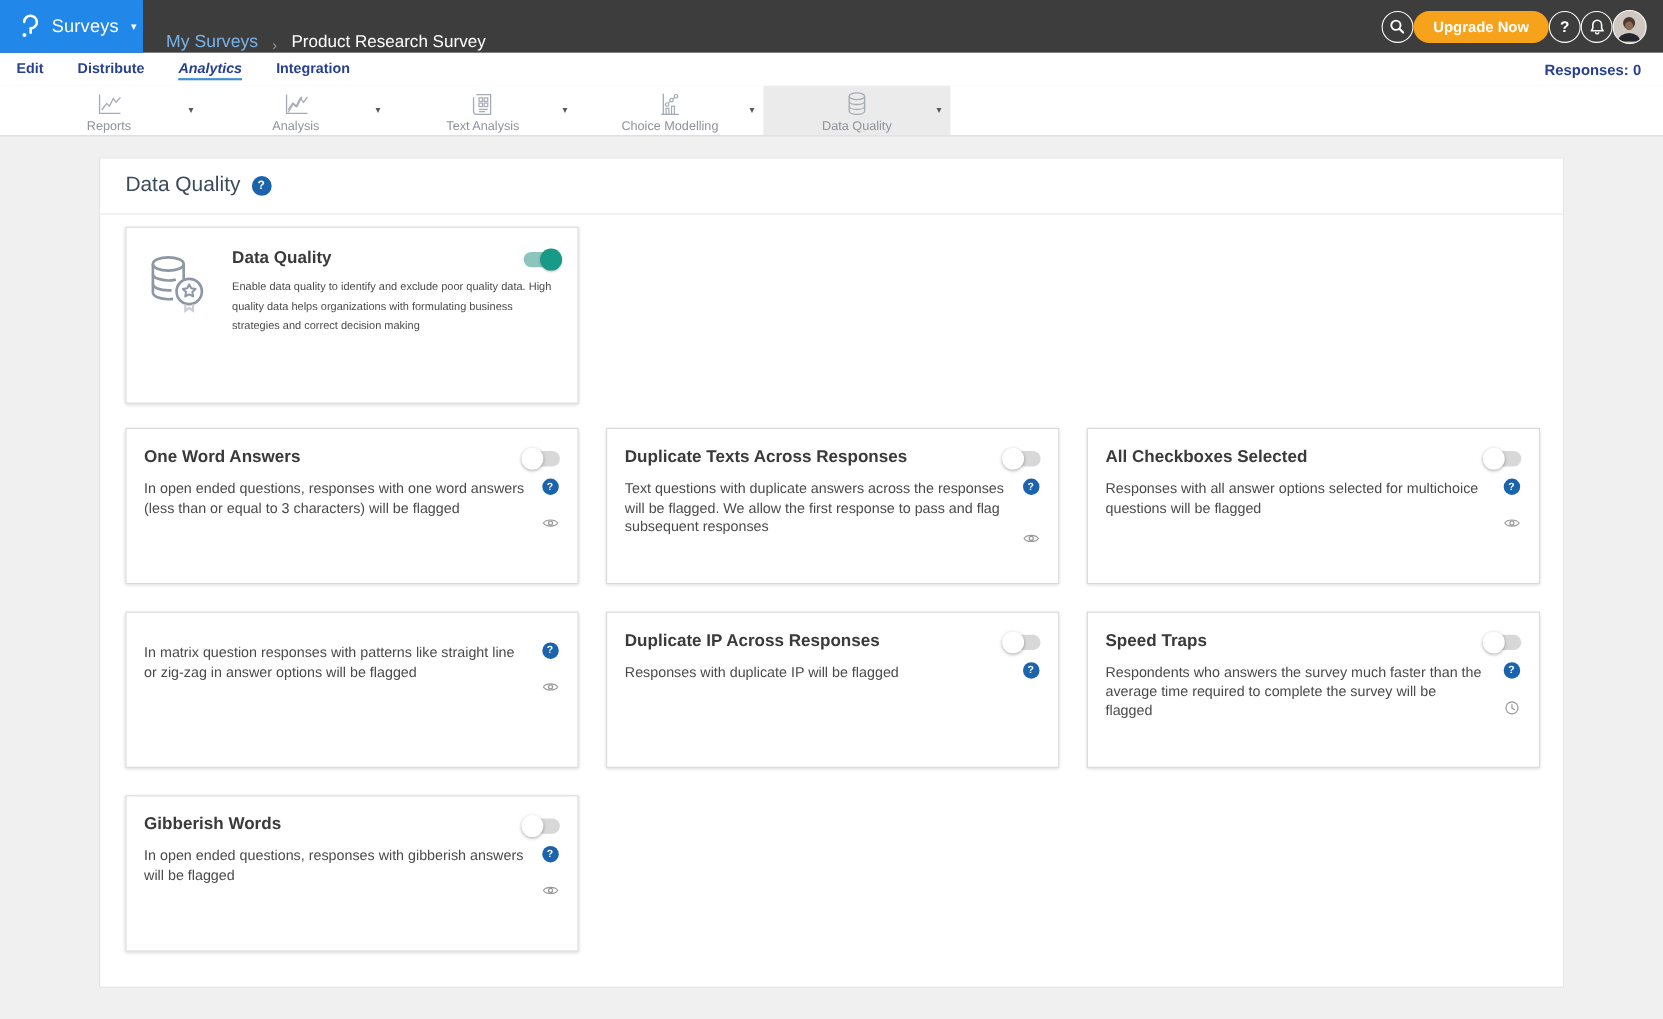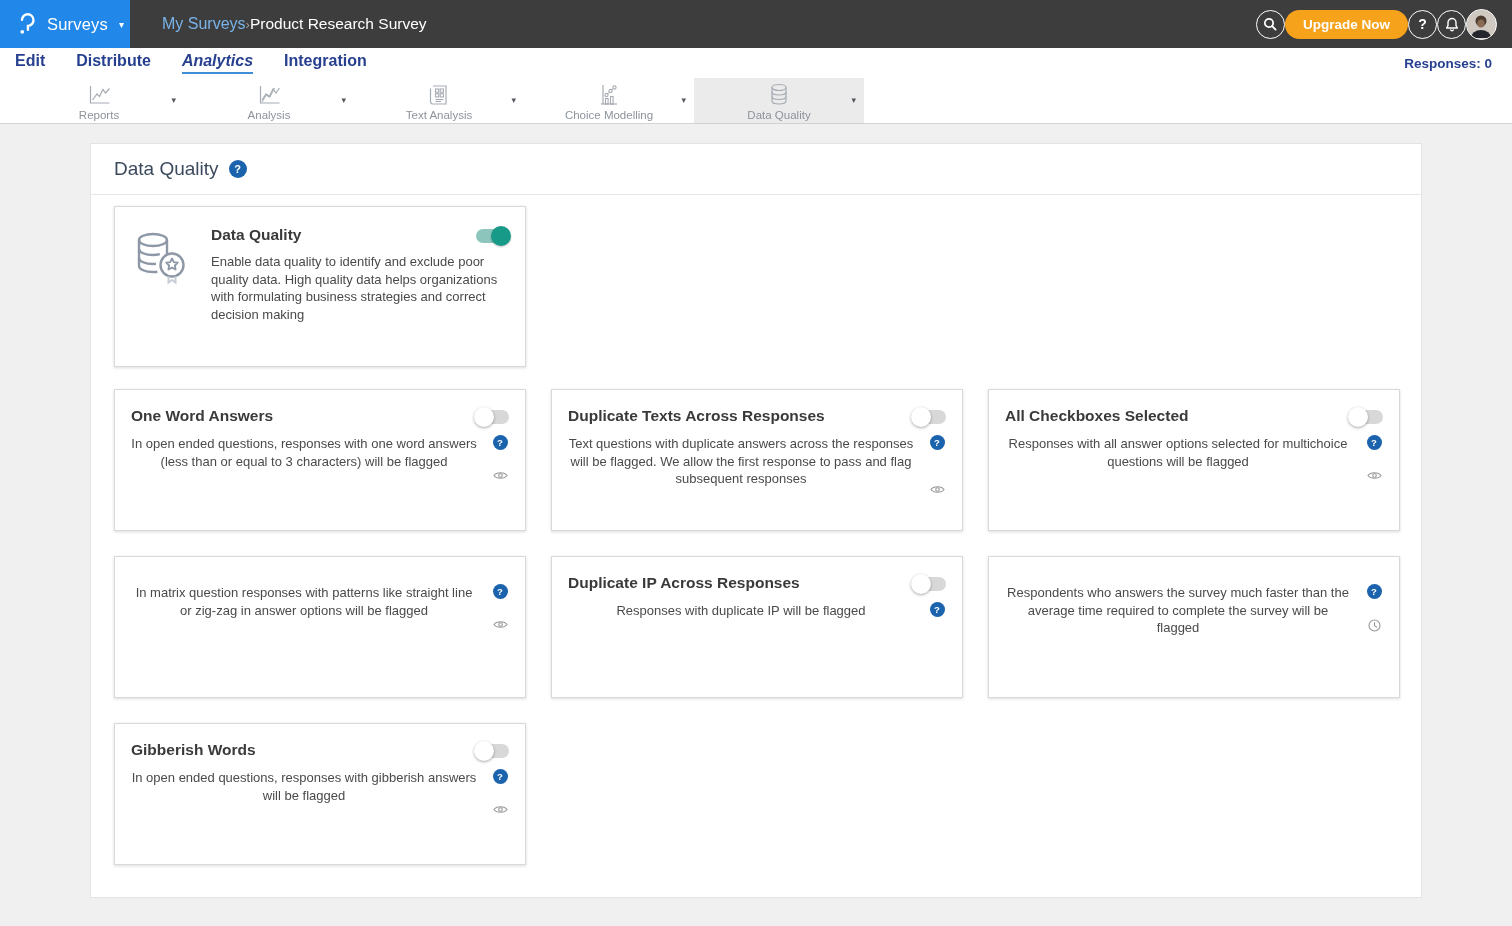--- a/index.html
+++ b/index.html
@@ -4,32 +4,32 @@
 <style>
   * { margin:0; padding:0; box-sizing:border-box; }
   html,body { width:1512px; height:926px; font-family:"Liberation Sans", sans-serif; background:#f0f0f0; overflow:hidden; }
 
   
   .topbar { height:48px; background:#3d3d3d; display:flex; align-items:stretch; }
   .logo-area { width:130px; background:#2187e8; display:flex; align-items:center; padding-left:16px; gap:9px; cursor:pointer; }
   .logo-mark { width:22px; height:26px; flex:0 0 auto; }
   .logo-text { color:#fff; font-size:16.5px; font-weight:400; letter-spacing:.2px; }
   .logo-caret { color:#fff; font-size:10px; margin-left:2px; }
-  .breadcrumb { display:flex; align-items:center; margin-left:32px; }
+  .breadcrumb { display:flex; align-items:flex-end; margin-left:21px; gap:13px; }
   .crumb-parent { color:#79b3e8; font-size:16px; cursor:pointer; }
   .crumb-sep { color:#9a9a9a; font-size:13px; }
   .crumb-current { color:#fff; font-size:15.5px; }
   .topbar-right { margin-left:auto; display:flex; align-items:center; padding-right:15px; }
   .circle-btn { width:29px; height:29px; border:1.5px solid #fff; border-radius:50%; display:flex; align-items:center; justify-content:center; color:#fff; font-size:14px; font-weight:700; cursor:pointer; background:transparent; }
   .upgrade-btn { height:29px; padding:0 18px; border:none; border-radius:15px; background:#f7a21b; color:#fff; font-size:13.5px; font-weight:700; font-family:"Liberation Sans",sans-serif; cursor:pointer; }
   .avatar { width:31px; height:31px; border-radius:50%; overflow:hidden; border:1.5px solid #fff; background:#cfc9c2; cursor:pointer; flex:0 0 auto; }
 
   
   .subnav { height:30px; background:#fff; display:flex; align-items:center; padding:0 20px 0 15px; }
-  .subnav-item { font-size:16px; font-weight:700; color:#263f8f; margin-right:31px; cursor:pointer; padding-bottom:2px; border-bottom:2px solid transparent; }
+  .subnav-item { font-size:13px; font-weight:700; color:#263f8f; margin-right:31px; cursor:pointer; padding-bottom:2px; border-bottom:2px solid transparent; }
   .subnav-item.active { border-bottom-color:#3f8fd8;font-style:italic; }
   .responses { margin-left:auto; font-size:13.5px; font-weight:700; color:#263f8f; }
 
   
   .toolbar { height:46px; background:#fff; border-bottom:1px solid #d2d2d2; display:flex; padding-left:14px; }
   .tool-tab { width:170px; position:relative; display:flex; flex-direction:column; align-items:center; justify-content:center; padding-top:3px; cursor:pointer; }
   .tool-tab.active { background:#ebebeb; }
   .tool-tab .ticon { height:22px; display:flex; align-items:flex-end; }
   .tool-tab .tlabel { font-size:11.5px; color:#8d939c; margin-top:3px; }
   .tab-caret { position:absolute; right:8px; top:17px; font-size:9px; color:#55595f; cursor:pointer; }
@@ -41,24 +41,24 @@
   .help-badge { width:18px; height:18px; border-radius:50%; background:#1b63ad; color:#fff; font-size:11px; font-weight:700; display:flex; align-items:center; justify-content:center; margin-left:10px; cursor:pointer; }
   .panel-body { padding:11px 23px 0; }
 
   
   .card { background:#fff; border:1px solid #d9d9d9; box-shadow:0 1px 3px rgba(0,0,0,.14); }
   .feature-card { width:412px; height:161px; padding:19px 16px; display:flex; gap:22px; margin-bottom:22px; }
   .feature-icon { width:58px; flex:0 0 auto; padding-top:2px; }
   .feature-main { flex:1; }
   .card-head { display:flex; align-items:flex-start; justify-content:space-between; }
   .card-title { font-size:15.5px; font-weight:700; color:#3a3a3a; }
-  .feature-desc { font-size:13px; color:#4a4a4a; line-height:17.5px; margin-top:9px; padding-right:4px; }
+  .feature-desc { font-size:10px; color:#4a4a4a; line-height:17.5px; margin-top:9px; padding-right:4px; }
 
   .cards-grid { display:grid; grid-template-columns:repeat(3, 412px); column-gap:25px; row-gap:25px; }
-  .small-card { height:142px; padding:17px 16px;text-align:center; }
+  .small-card { height:142px; padding:17px 16px; }
   .card-body { display:flex; margin-top:10px; }
   .small-desc { flex:1; font-size:13px; color:#4a4a4a; line-height:17.5px; padding-right:14px; }
   .icon-col { width:18px; display:flex; flex-direction:column; align-items:center; gap:20px; flex:0 0 auto; }
   .help-badge.sm { width:15px; height:15px; font-size:9.5px; margin-left:0; }
   .gray-icon { color:#999; display:flex; cursor:pointer; }
 
   
   .toggle { width:33px; height:14px; border-radius:7px; position:relative; cursor:pointer; flex:0 0 auto; margin-top:3px; }
   .toggle .knob { width:20px; height:20px; border-radius:50%; position:absolute; top:-3px; }
   .toggle.on { background:#8cc5bc; }
@@ -326,20 +326,26 @@
           <p class="small-desc">Responses with duplicate IP will be flagged</p>
           <div class="icon-col">
             <span class="help-badge sm">
                 <span>?</span>
               </span>
           </div>
         </div>
       </div>
 
       <div class="card small-card">
+        <div class="card-head">
+          <span class="card-title">Speed Traps</span>
+          <span class="toggle off">
+              <span class="knob"></span>
+            </span>
+        </div>
         <div class="card-body">
           <p class="small-desc">Respondents who answers the survey much faster than the average time required to complete the survey will be flagged</p>
           <div class="icon-col">
             <span class="help-badge sm">
                 <span>?</span>
               </span>
             <span class="gray-icon">
                 <svg width="13" height="13" viewBox="0 0 13 13">
                   <circle cx="6.5" cy="6.5" r="5.5" fill="none" stroke="#999" stroke-width="1.1"></circle>
                   <path d="M6.5 3.5 v3.2 l2.2 1.3" fill="none" stroke="#999" stroke-width="1.1" stroke-linecap="round"></path>

